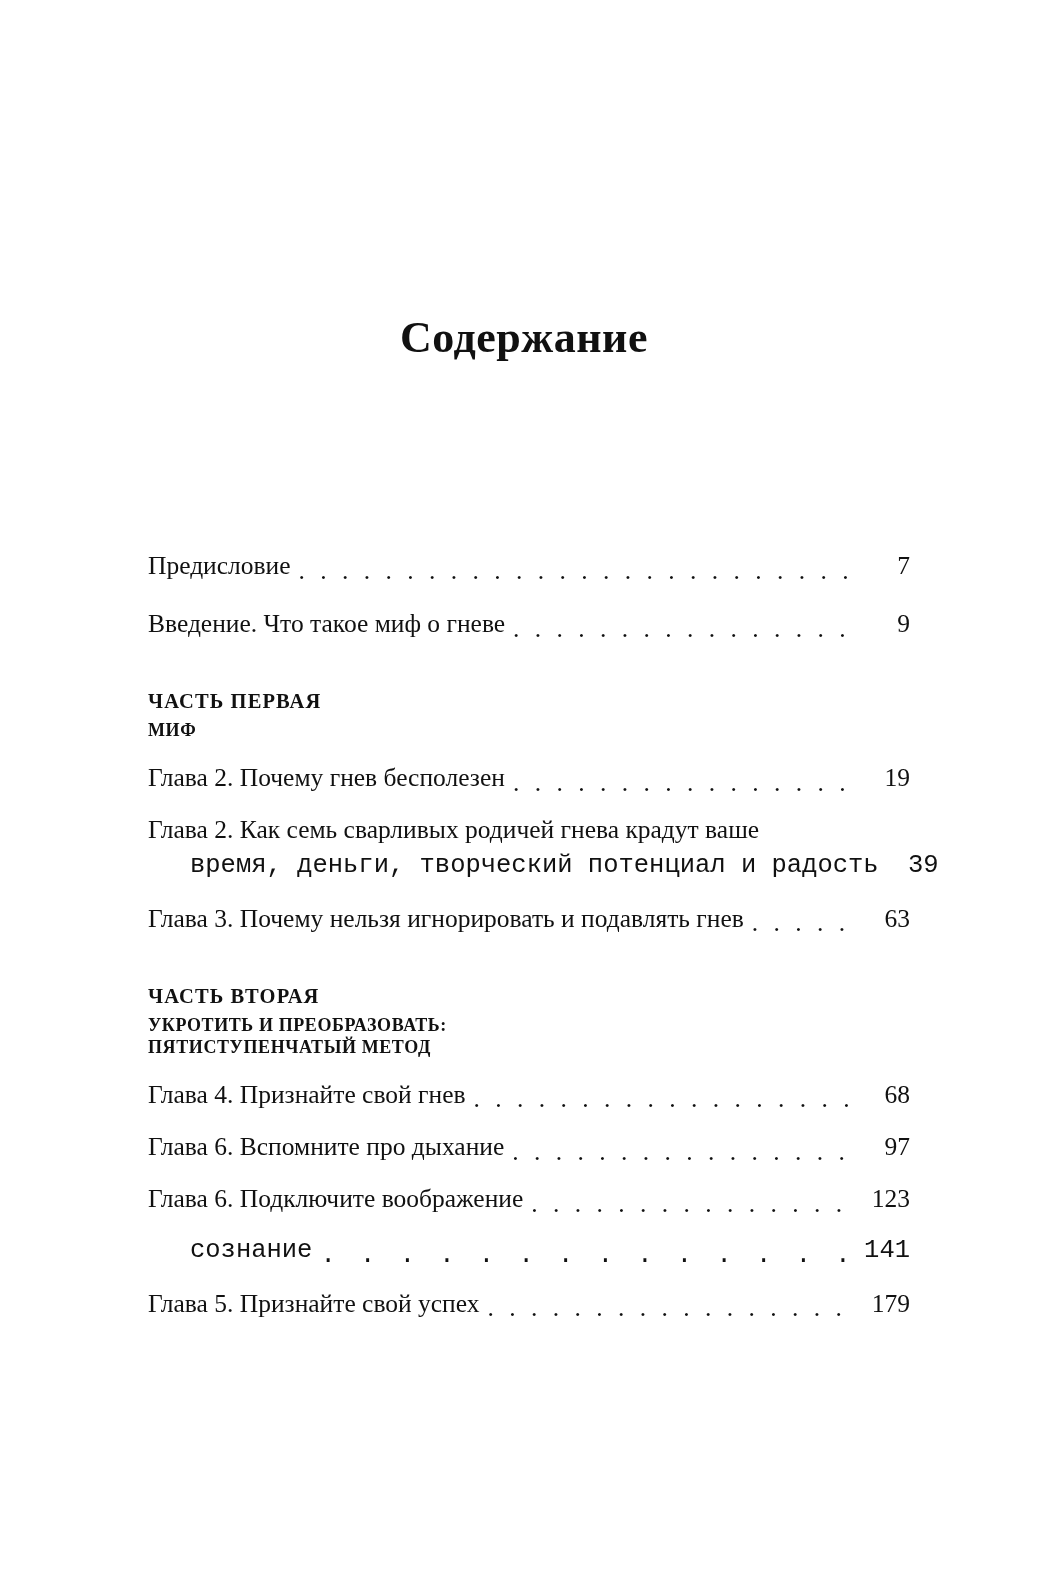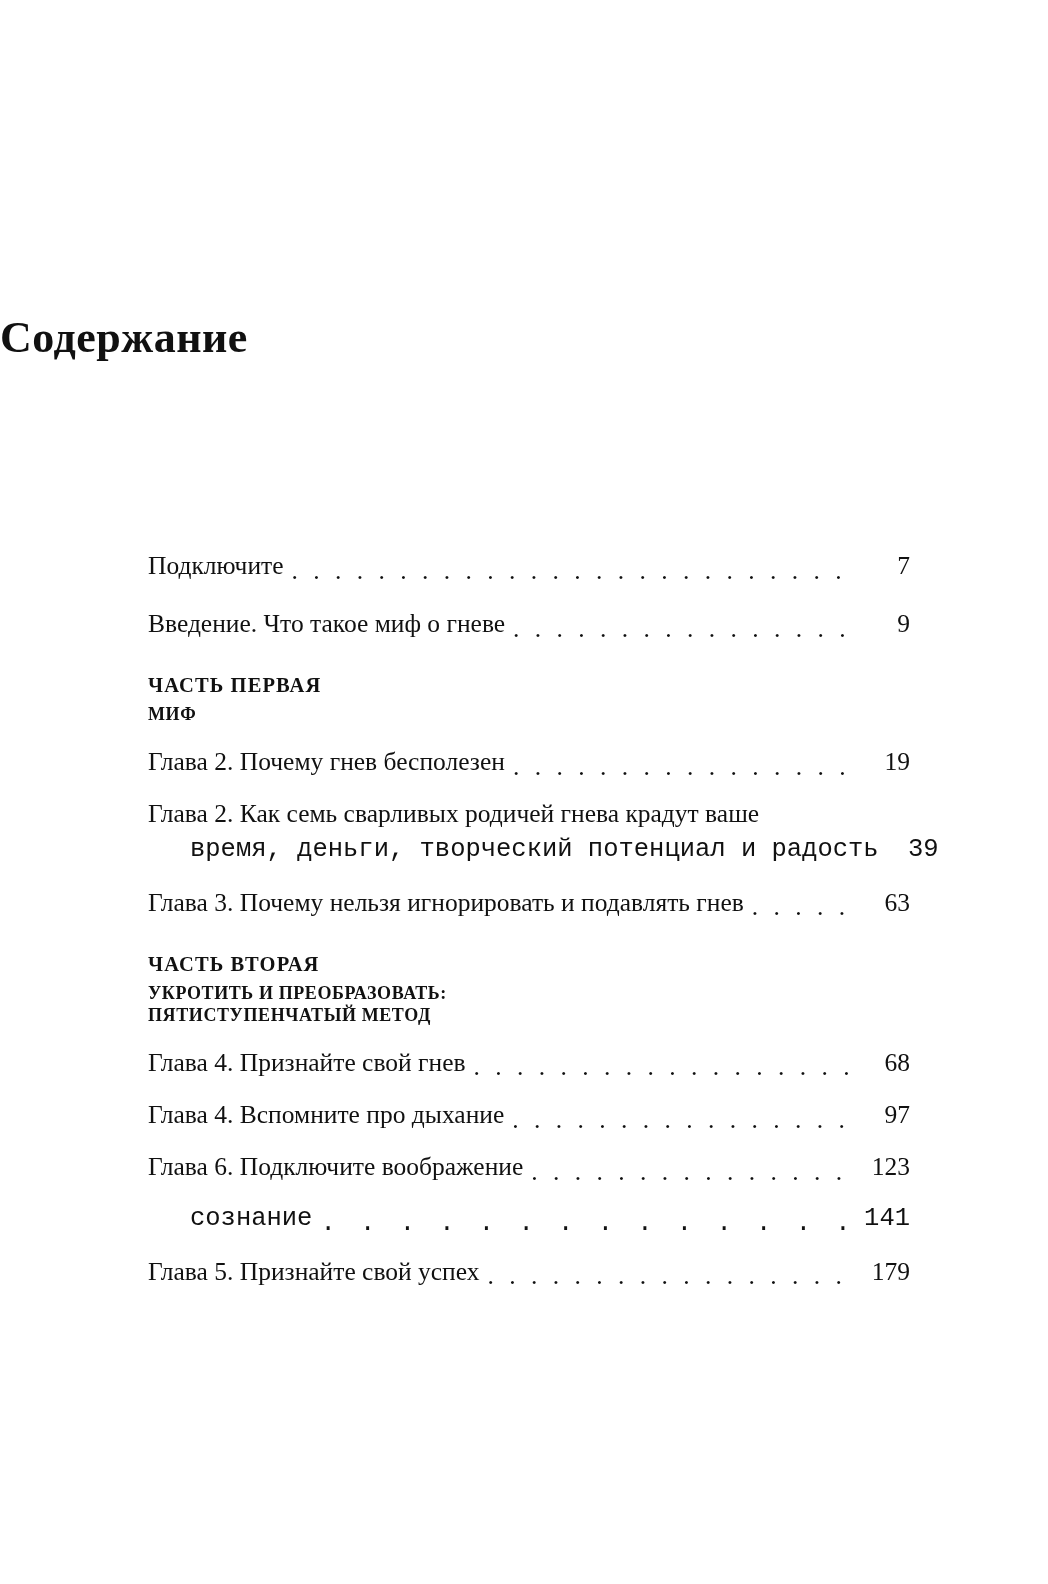--- a/index.html
+++ b/index.html
@@ -15,20 +15,21 @@
     position: relative;
     overflow: hidden;
   }
   .page {
     width: 1048px;
     height: 1584px;
     box-sizing: border-box;
     position: relative;
   }
   .toc-title {
+    text-align: center;
     font-size: 44px;
     font-weight: bold;
     letter-spacing: 0.5px;
     margin: 0;
     padding-top: 312px;
     font-family: "Liberation Serif", "DejaVu Serif", serif;
   }
   .toc-body {
     position: absolute;
     left: 148px;
@@ -87,35 +88,35 @@
     font-variant: small-caps;
     margin-bottom: 6px;
   }
   .part-title {
     font-size: 18px;
     font-weight: bold;
     letter-spacing: 0.6px;
     line-height: 1.25;
     text-transform: uppercase;
   }
-  .gap-top { margin-top: 32px; }
+  .gap-top { margin-top: 48px; }
   .entry.tight { margin-bottom: 16px; }
 </style>
 </head>
 <body>
 
 <div class="page">
 
   <h1 class="toc-title">Содержание</h1>
 
   <div class="toc-body">
 
     <div class="entry front-entry">
       <div class="row">
-        <span class="label">Подключите</span>
+        <span class="label">Предисловие</span>
         <span class="leader">. . . . . . . . . . . . . . . . . . . . . . . . . . . . . . . . . . . . . . . . . . . . . . . . . . . . . . . . . . .</span>
         <span class="page-num">7</span>
       </div>
     </div>
 
     <div class="entry front-entry">
       <div class="row">
         <span class="label">Введение. Что такое миф о гневе</span>
         <span class="leader">. . . . . . . . . . . . . . . . . . . . . . . . . . . . . . . . . . . . . . . . . . . . . . . . . . . . . . . . . . .</span>
         <span class="page-num">9</span>
@@ -165,21 +166,21 @@
     <div class="entry tight">
       <div class="row">
         <span class="label">Глава 4. Признайте свой гнев</span>
         <span class="leader">. . . . . . . . . . . . . . . . . . . . . . . . . . . . . . . . . . . . . . . . . . . . . . . . . . . . . . . . . . .</span>
         <span class="page-num">68</span>
       </div>
     </div>
 
     <div class="entry tight">
       <div class="row">
-        <span class="label">Глава 4. Вспомните про дыхание</span>
+        <span class="label">Глава 6. Вспомните про дыхание</span>
         <span class="leader">. . . . . . . . . . . . . . . . . . . . . . . . . . . . . . . . . . . . . . . . . . . . . . . . . . . . . . . . . . .</span>
         <span class="page-num">97</span>
       </div>
     </div>
 
     <div class="entry tight">
       <div class="row">
         <span class="label">Глава 6. Подключите воображение</span>
         <span class="leader">. . . . . . . . . . . . . . . . . . . . . . . . . . . . . . . . . . . . . . . . . . . . . . . . . . . . . . . . . . .</span>
         <span class="page-num">123</span>

